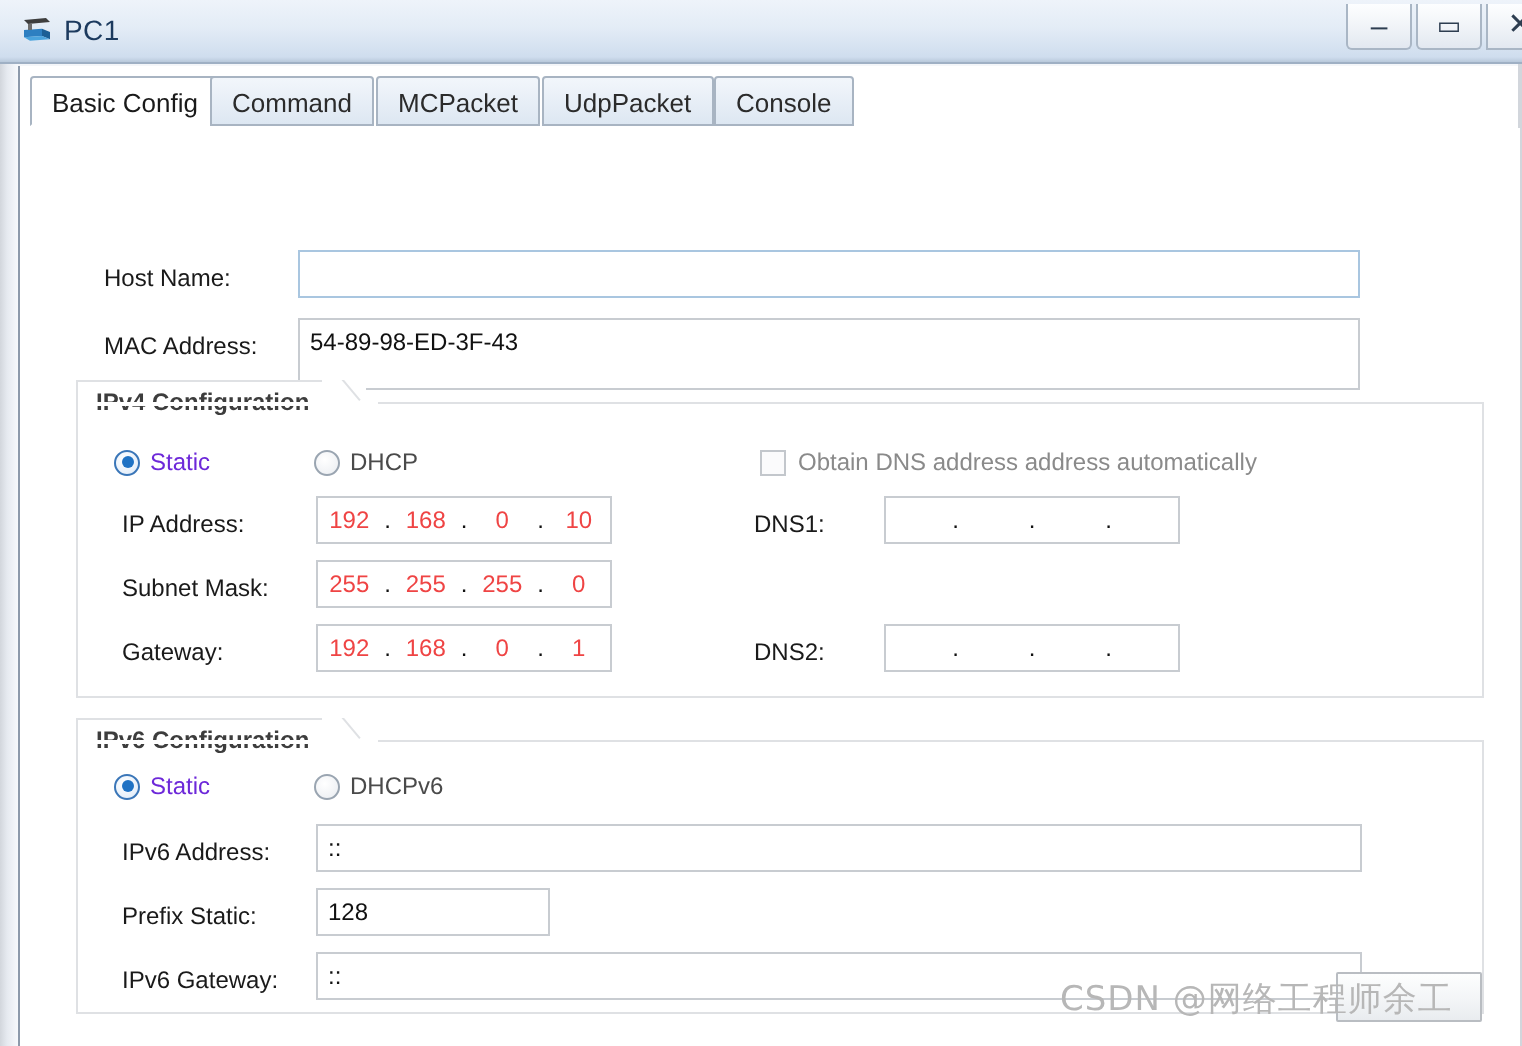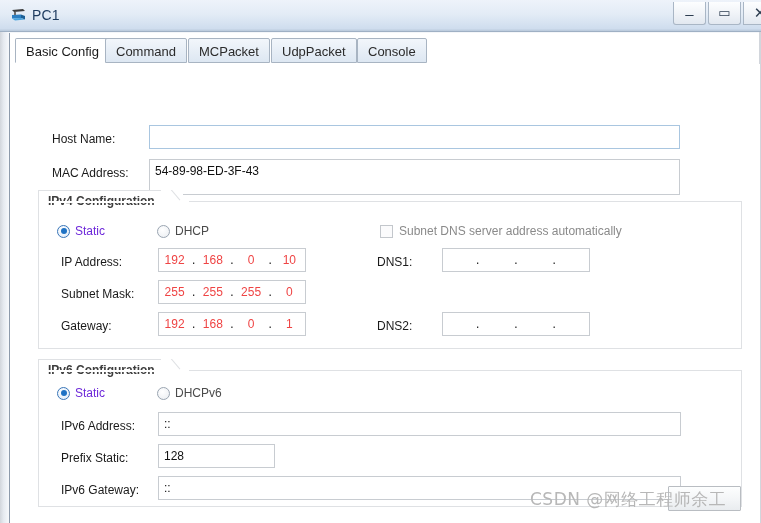--- a/index.html
+++ b/index.html
@@ -412,21 +412,21 @@
             <span class="dot">.</span>
           <span class="seg">168</span>
             <span class="dot">.</span>
           <span class="seg">0</span>
             <span class="dot">.</span>
           <span class="seg">1</span>
         </div>
 
         <div class="check-wrap" style="left:341px; top:22px;">
           <span class="checkbox"></span>
-          <span class="check-label">Subnet DNS server address automatically</span>
+          <span class="check-label">Obtain DNS address address automatically</span>
         </div>
 
         <div class="lbl" style="left:338px; top:53px;">DNS1:</div>
         <div class="ipbox" style="left:403px; top:46px; width:148px;">
           <span class="seg"></span>
             <span class="dot">.</span>
           <span class="seg"></span>
             <span class="dot">.</span>
           <span class="seg"></span>
             <span class="dot">.</span>

